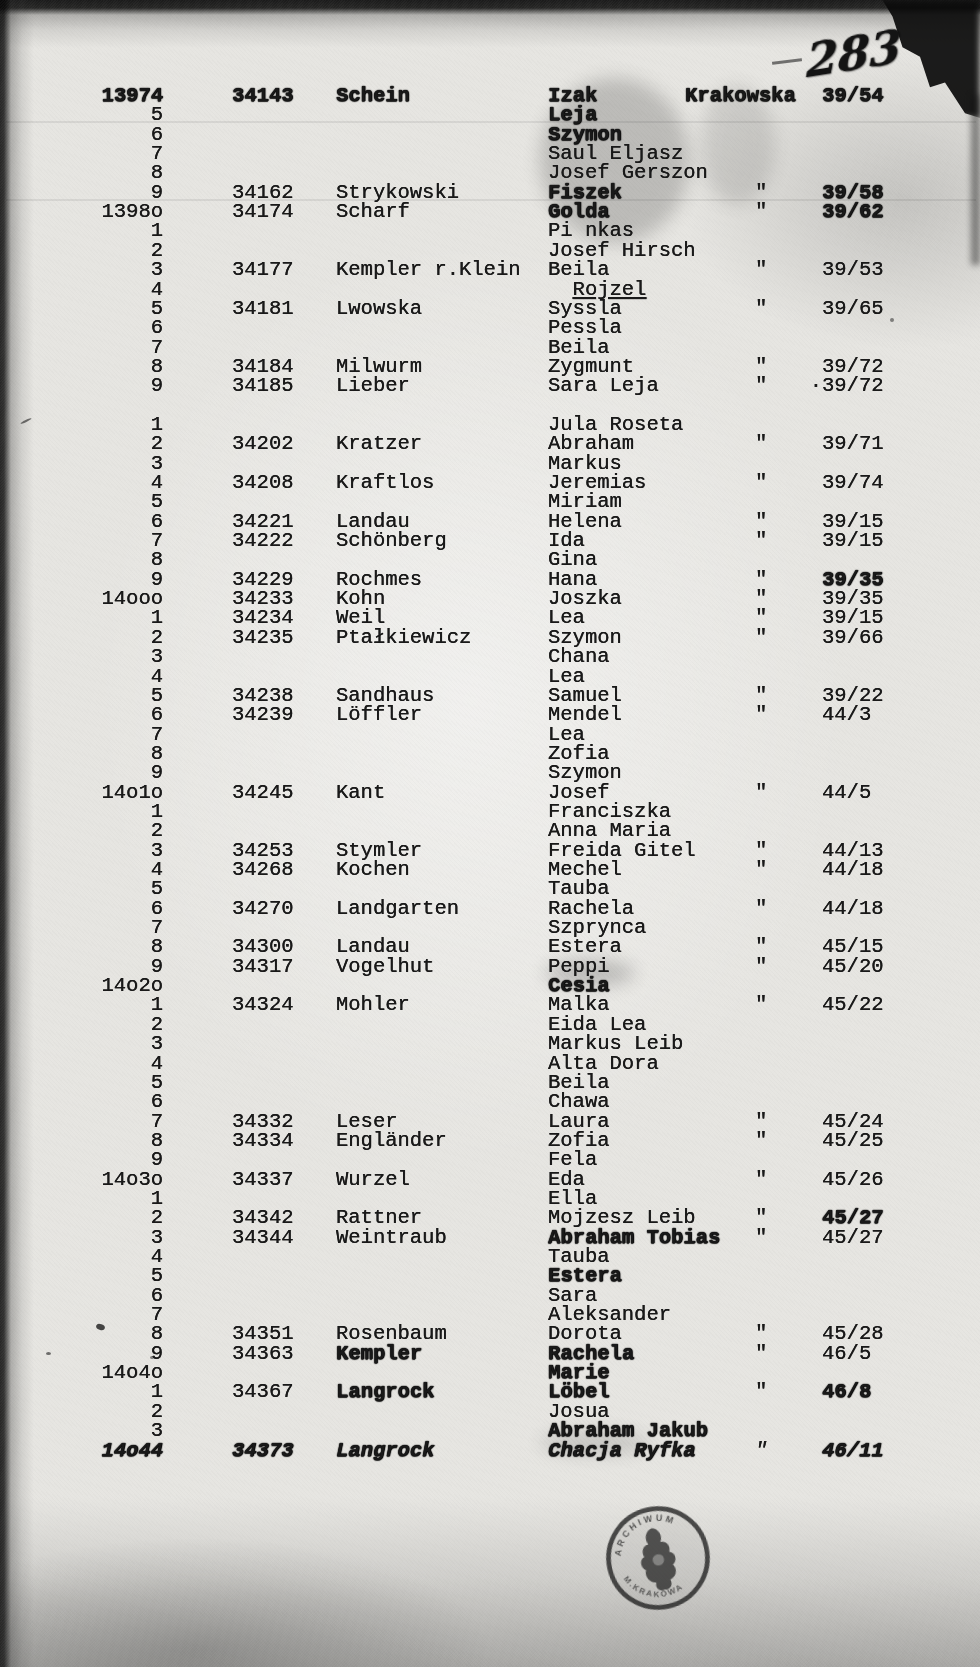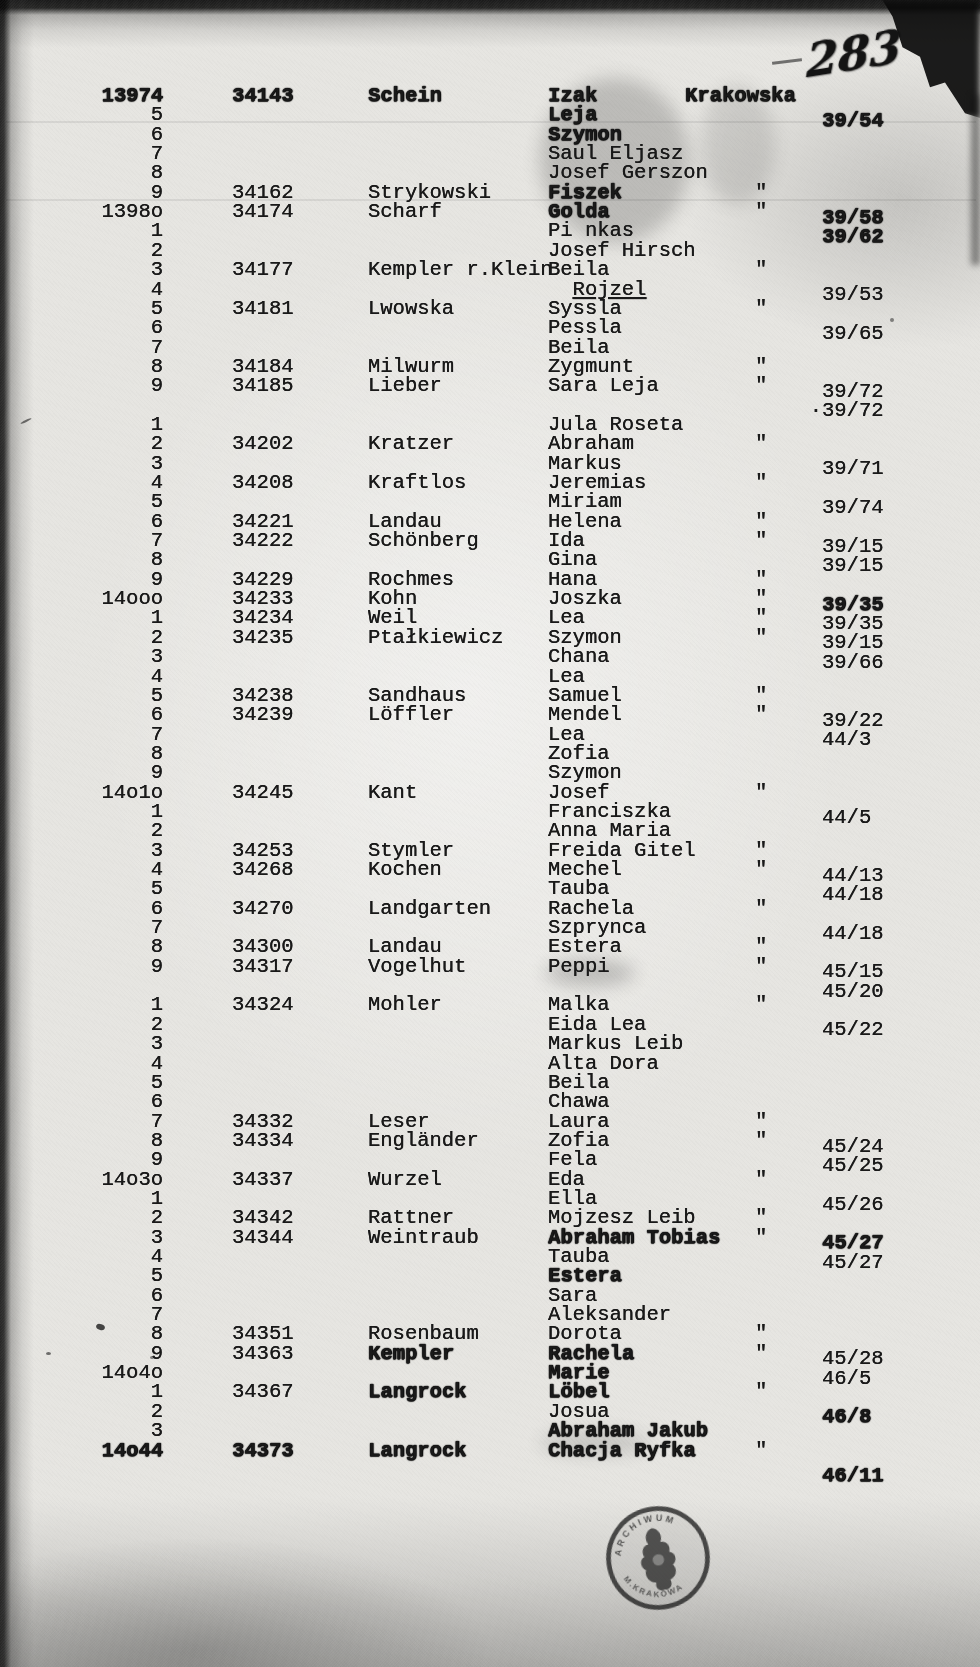--- a/index.html
+++ b/index.html
@@ -18,25 +18,25 @@
     font-family:"Liberation Mono","DejaVu Sans Mono",monospace;
     color:#191919;
   }
   
   #rows{position:absolute;left:0;top:0;width:100%;height:100%;}
   .row{position:absolute;left:0;width:100%;height:19.35px;line-height:19.35px;font-size:20.5px;white-space:pre;}
   .c{position:absolute;top:0;display:block;
      text-shadow:0 0 .6px rgba(25,25,25,.9), .3px .4px .6px rgba(25,25,25,.45);}
   .c.seq{left:18px;width:145px;text-align:right;}
   .c.reg{left:232px;}
-  .c.surname{left:368px;}
+  .c.surname{left:336px;}
   .c.given{left:548px;}
   .c.street{left:685px;}
   .c.street.ditto{padding-left:70px;}
-  .c.house{left:822px;margin-top:25px;}
+  .c.house{left:822px;}
   .bd{font-weight:bold;text-shadow:0 0 1.3px #050505, .6px 0 1px #050505, 0 .5px 1px rgba(0,0,0,.8);}
   
   .fold{position:absolute;left:6px;right:4px;height:2px;background:rgba(0,0,0,.07);}
   .smudge{position:absolute;border-radius:50%;background:rgba(25,25,25,1);filter:blur(9px);}
   .speck{position:absolute;background:#1c1c1c;border-radius:50%;}
   #blob-tr{position:absolute;right:0;top:0;width:125px;height:118px;background:#0a0a0a;filter:blur(3px);opacity:.92;
     clip-path:polygon(22% 0,100% 0,100% 100%,88% 96%,72% 70%,60% 74%,52% 48%,38% 40%,30% 14%);}
   #edge-r{position:absolute;right:0;top:95px;width:9px;height:170px;background:#111;opacity:.45;filter:blur(3px);}
   
   #pgnum{position:absolute;left:806px;top:26px;
@@ -111,20 +111,21 @@
       <div class="row" style="top: 782.6px;"><span class="c seq">14o1o</span><span class="c reg">34245</span><span class="c surname">Kant</span><span class="c given">Josef</span><span class="c street ditto">"</span><span class="c house">44/5</span></div>
       <div class="row" style="top: 801.95px;"><span class="c seq">1</span><span class="c given">Franciszka</span></div>
       <div class="row" style="top: 821.3px;"><span class="c seq">2</span><span class="c given">Anna Maria</span></div>
       <div class="row" style="top: 840.65px;"><span class="c seq">3</span><span class="c reg">34253</span><span class="c surname">Stymler</span><span class="c given">Freida Gitel</span><span class="c street ditto">"</span><span class="c house">44/13</span></div>
       <div class="row" style="top: 860px;"><span class="c seq">4</span><span class="c reg">34268</span><span class="c surname">Kochen</span><span class="c given">Mechel</span><span class="c street ditto">"</span><span class="c house">44/18</span></div>
       <div class="row" style="top: 879.35px;"><span class="c seq">5</span><span class="c given">Tauba</span></div>
       <div class="row" style="top: 898.7px;"><span class="c seq">6</span><span class="c reg">34270</span><span class="c surname">Landgarten</span><span class="c given">Rachela</span><span class="c street ditto">"</span><span class="c house">44/18</span></div>
       <div class="row" style="top: 918.05px;"><span class="c seq">7</span><span class="c given">Szprynca</span></div>
       <div class="row" style="top: 937.4px;"><span class="c seq">8</span><span class="c reg">34300</span><span class="c surname">Landau</span><span class="c given">Estera</span><span class="c street ditto">"</span><span class="c house">45/15</span></div>
       <div class="row" style="top: 956.75px;"><span class="c seq">9</span><span class="c reg">34317</span><span class="c surname">Vogelhut</span><span class="c given">Peppi</span><span class="c street ditto">"</span><span class="c house">45/20</span></div>
+      <div class="row" style="top: 976.1px;"><span class="c seq">14o2o</span><span class="c given bd">Cesia</span></div>
       <div class="row" style="top: 995.45px;"><span class="c seq">1</span><span class="c reg">34324</span><span class="c surname">Mohler</span><span class="c given">Malka</span><span class="c street ditto">"</span><span class="c house">45/22</span></div>
       <div class="row" style="top: 1014.8px;"><span class="c seq">2</span><span class="c given">Eida Lea</span></div>
       <div class="row" style="top: 1034.15px;"><span class="c seq">3</span><span class="c given">Markus Leib</span></div>
       <div class="row" style="top: 1053.5px;"><span class="c seq">4</span><span class="c given">Alta Dora</span></div>
       <div class="row" style="top: 1072.85px;"><span class="c seq">5</span><span class="c given">Beila</span></div>
       <div class="row" style="top: 1092.2px;"><span class="c seq">6</span><span class="c given">Chawa</span></div>
       <div class="row" style="top: 1111.55px;"><span class="c seq">7</span><span class="c reg">34332</span><span class="c surname">Leser</span><span class="c given">Laura</span><span class="c street ditto">"</span><span class="c house">45/24</span></div>
       <div class="row" style="top: 1130.9px;"><span class="c seq">8</span><span class="c reg">34334</span><span class="c surname">Engländer</span><span class="c given">Zofia</span><span class="c street ditto">"</span><span class="c house">45/25</span></div>
       <div class="row" style="top: 1150.25px;"><span class="c seq">9</span><span class="c given">Fela</span></div>
       <div class="row" style="top: 1169.6px;"><span class="c seq">14o3o</span><span class="c reg">34337</span><span class="c surname">Wurzel</span><span class="c given">Eda</span><span class="c street ditto">"</span><span class="c house">45/26</span></div>
@@ -134,21 +135,21 @@
       <div class="row" style="top: 1247px;"><span class="c seq">4</span><span class="c given">Tauba</span></div>
       <div class="row" style="top: 1266.35px;"><span class="c seq">5</span><span class="c given bd">Estera</span></div>
       <div class="row" style="top: 1285.7px;"><span class="c seq">6</span><span class="c given">Sara</span></div>
       <div class="row" style="top: 1305.05px;"><span class="c seq">7</span><span class="c given">Aleksander</span></div>
       <div class="row" style="top: 1324.4px;"><span class="c seq">8</span><span class="c reg">34351</span><span class="c surname">Rosenbaum</span><span class="c given">Dorota</span><span class="c street ditto">"</span><span class="c house">45/28</span></div>
       <div class="row" style="top: 1343.75px;"><span class="c seq">9</span><span class="c reg">34363</span><span class="c surname bd">Kempler</span><span class="c given bd">Rachela</span><span class="c street ditto">"</span><span class="c house">46/5</span></div>
       <div class="row" style="top: 1363.1px;"><span class="c seq">14o4o</span><span class="c given bd">Marie</span></div>
       <div class="row" style="top: 1382.45px;"><span class="c seq">1</span><span class="c reg">34367</span><span class="c surname bd">Langrock</span><span class="c given bd">Löbel</span><span class="c street ditto">"</span><span class="c house bd">46/8</span></div>
       <div class="row" style="top: 1401.8px;"><span class="c seq">2</span><span class="c given">Josua</span></div>
       <div class="row" style="top: 1421.15px;"><span class="c seq">3</span><span class="c given bd">Abraham Jakub</span></div>
-      <div class="row" style="top: 1440.5px;"><span class="c seq bd">14o44</span><span class="c reg bd">34373</span><span class="c surname bd">Langrock</span><span class="c given bd">Chacja Ryfka</span><span class="c street ditto">"</span><span class="c house bd">46/11</span></div>
+      <div class="row" style="top: 1440.5px; font-style: italic;"><span class="c seq bd">14o44</span><span class="c reg bd">34373</span><span class="c surname bd">Langrock</span><span class="c given bd">Chacja Ryfka</span><span class="c street ditto">"</span><span class="c house bd">46/11</span></div>
     </div>
 
   <svg id="stamp" viewBox="0 0 120 120">
     <defs>
       <path id="arcTop" d="M 21,60 A 39,39 0 0 1 99,60" fill="none"></path>
       <path id="arcBot" d="M 17,58 A 43,43 0 0 0 103,58" fill="none"></path>
     </defs>
     <circle cx="60" cy="60" r="52" fill="none" stroke="#181818" stroke-width="5" opacity=".85"></circle>
     <circle cx="60" cy="60" r="52" fill="rgba(30,30,30,.06)"></circle>
     <path d="M60,28 C52,30 50,38 53,44 C47,44 44,50 46,56 C40,58 40,66 45,70 C42,76 46,84 53,85 C50,90 55,96 60,94 C66,96 70,90 68,85 C75,83 78,76 74,70 C80,66 79,58 73,56 C76,50 72,44 66,44 C70,38 67,30 60,28 Z" fill="#1c1c1c" opacity=".82"></path>

